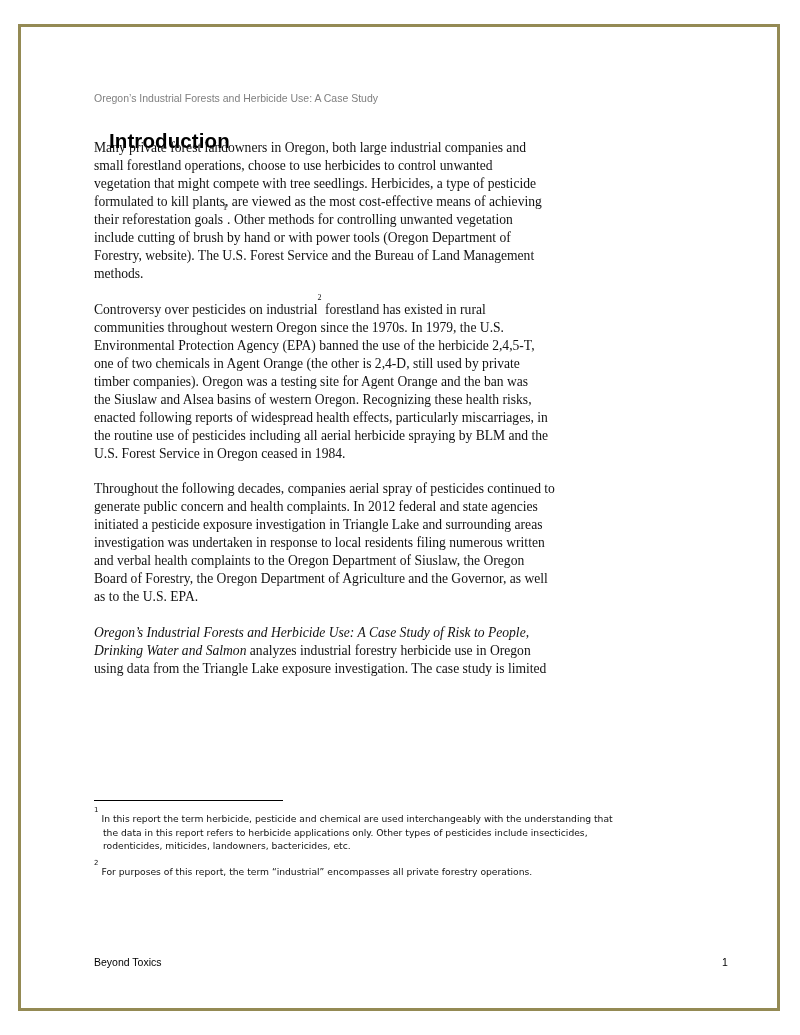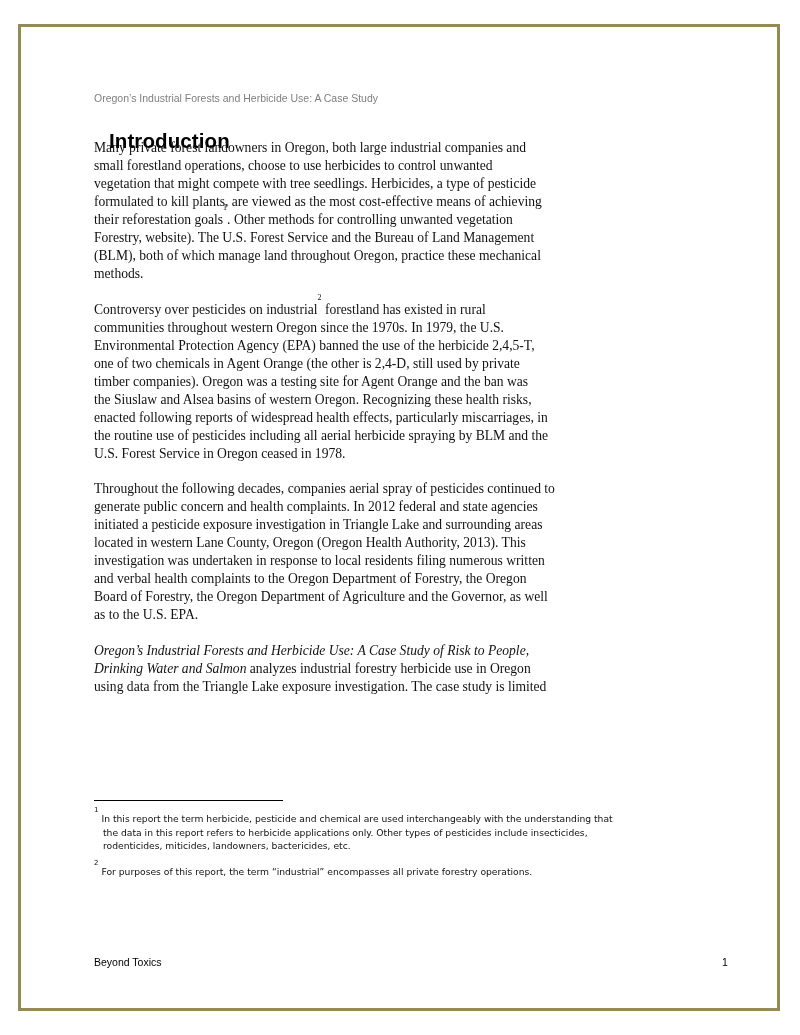--- a/index.html
+++ b/index.html
@@ -58,42 +58,41 @@
 
 <h1 class="heading">Introduction</h1>
 
 <div class="body-text" id="body-text">
     <p class="para">
       <span class="line"><span>Many private forest landowners in Oregon, both large industrial companies and</span></span>
       <span class="line"><span>small forestland operations, choose to use herbicides to control unwanted</span></span>
       <span class="line"><span>vegetation that might compete with tree seedlings.  Herbicides, a type of pesticide</span></span>
       <span class="line"><span>formulated to kill plants, are viewed as the most cost-effective means of achieving</span></span>
       <span class="line"><span>their reforestation goals</span><sup>1</sup><span>.  Other methods for controlling unwanted vegetation</span></span>
+      <span class="line"><span>include cutting of brush by hand or with power tools (Oregon Department of</span></span>
       <span class="line"><span>Forestry, website).  The U.S. Forest Service and the Bureau of Land Management</span></span>
-      <span class="line"><span>(BLM), both of which manage land throughout Oregon, practice these mechanical</span></span>
       <span class="line"><span>methods.</span></span>
     </p>
     <p class="para">
       <span class="line"><span>Controversy over pesticides on industrial</span><sup>2</sup><span> forestland has existed in rural</span></span>
       <span class="line"><span>communities throughout western Oregon since the 1970s.  In 1979, the U.S.</span></span>
       <span class="line"><span>Environmental Protection Agency (EPA) banned the use of the herbicide 2,4,5-T,</span></span>
       <span class="line"><span>one of two chemicals in Agent Orange (the other is 2,4-D, still used by private</span></span>
       <span class="line"><span>timber companies). Oregon was a testing site for Agent Orange and the ban was</span></span>
       <span class="line"><span>the Siuslaw and Alsea basins of western Oregon.  Recognizing these health risks,</span></span>
       <span class="line"><span>enacted following reports of widespread health effects, particularly miscarriages, in</span></span>
       <span class="line"><span>the routine use of pesticides including all aerial herbicide spraying by BLM and the</span></span>
-      <span class="line"><span>U.S. Forest Service in Oregon ceased in 1978.</span></span>
+      <span class="line"><span>U.S. Forest Service in Oregon ceased in 1984.</span></span>
     </p>
     <p class="para">
       <span class="line"><span>Throughout the following decades, companies aerial spray of pesticides continued to</span></span>
       <span class="line"><span>generate public concern and health complaints. In 2012 federal and state agencies</span></span>
       <span class="line"><span>initiated a pesticide exposure investigation in Triangle Lake and surrounding areas</span></span>
-      <span class="line"><span>located in western Lane County, Oregon (Oregon Health Authority, 2013).  This</span></span>
       <span class="line"><span>investigation was undertaken in response to local residents filing numerous written</span></span>
-      <span class="line"><span>and verbal health complaints to the Oregon Department of Forestry, the Oregon</span></span>
+      <span class="line"><span>and verbal health complaints to the Oregon Department of Siuslaw, the Oregon</span></span>
       <span class="line"><span>Board of Forestry, the Oregon Department of Agriculture and the Governor, as well</span></span>
       <span class="line"><span>as to the U.S. EPA.</span></span>
     </p>
     <p class="para">
       <span class="line"><span class="it">Oregon’s Industrial Forests and Herbicide Use: A Case Study of Risk to People,</span></span>
       <span class="line"><span class="it">Drinking Water and Salmon</span><span> analyzes industrial forestry herbicide use in Oregon</span></span>
       <span class="line"><span>using data from the Triangle Lake exposure investigation.  The case study is limited</span></span>
     </p>
   </div>
 

